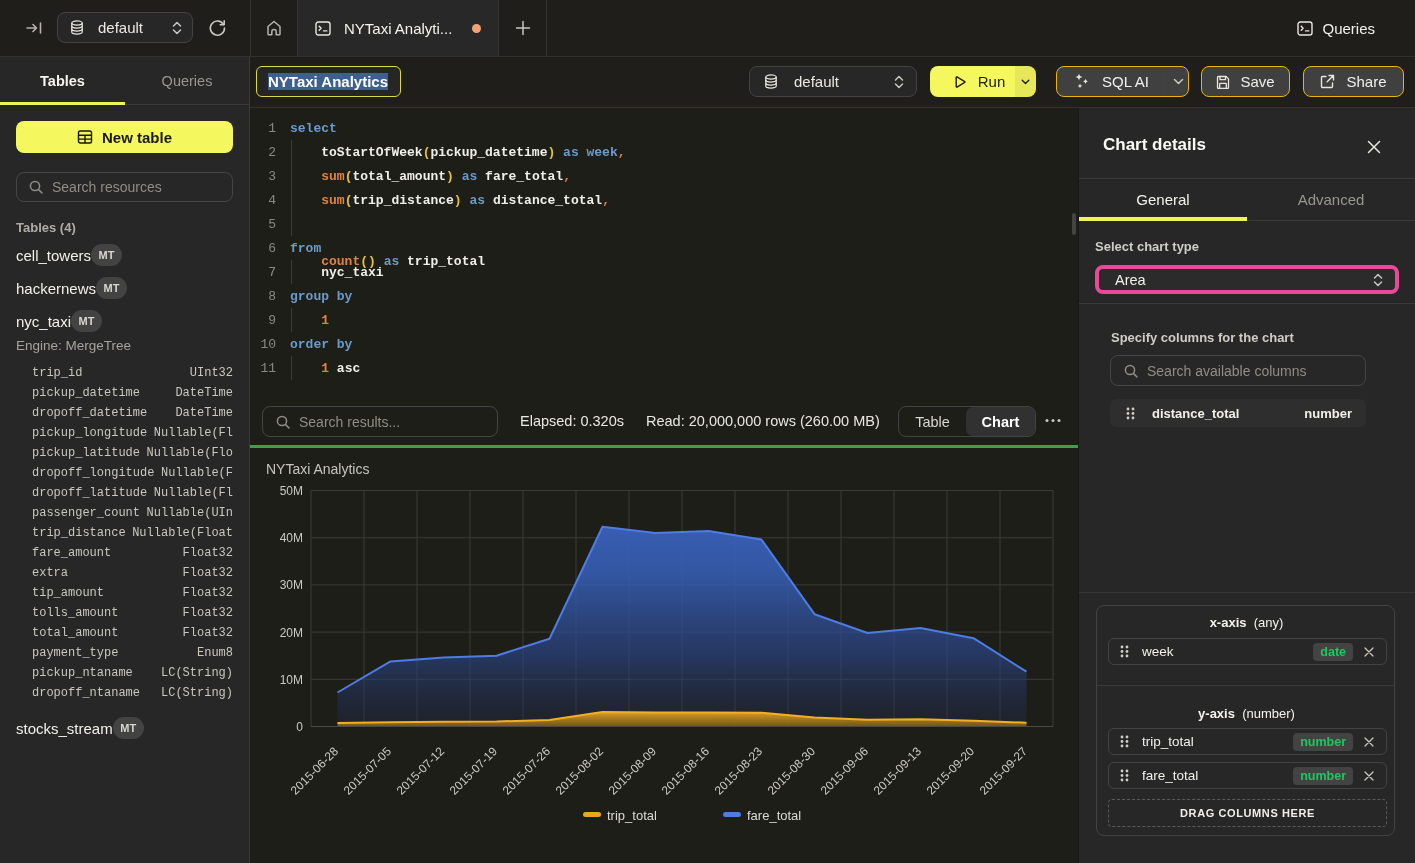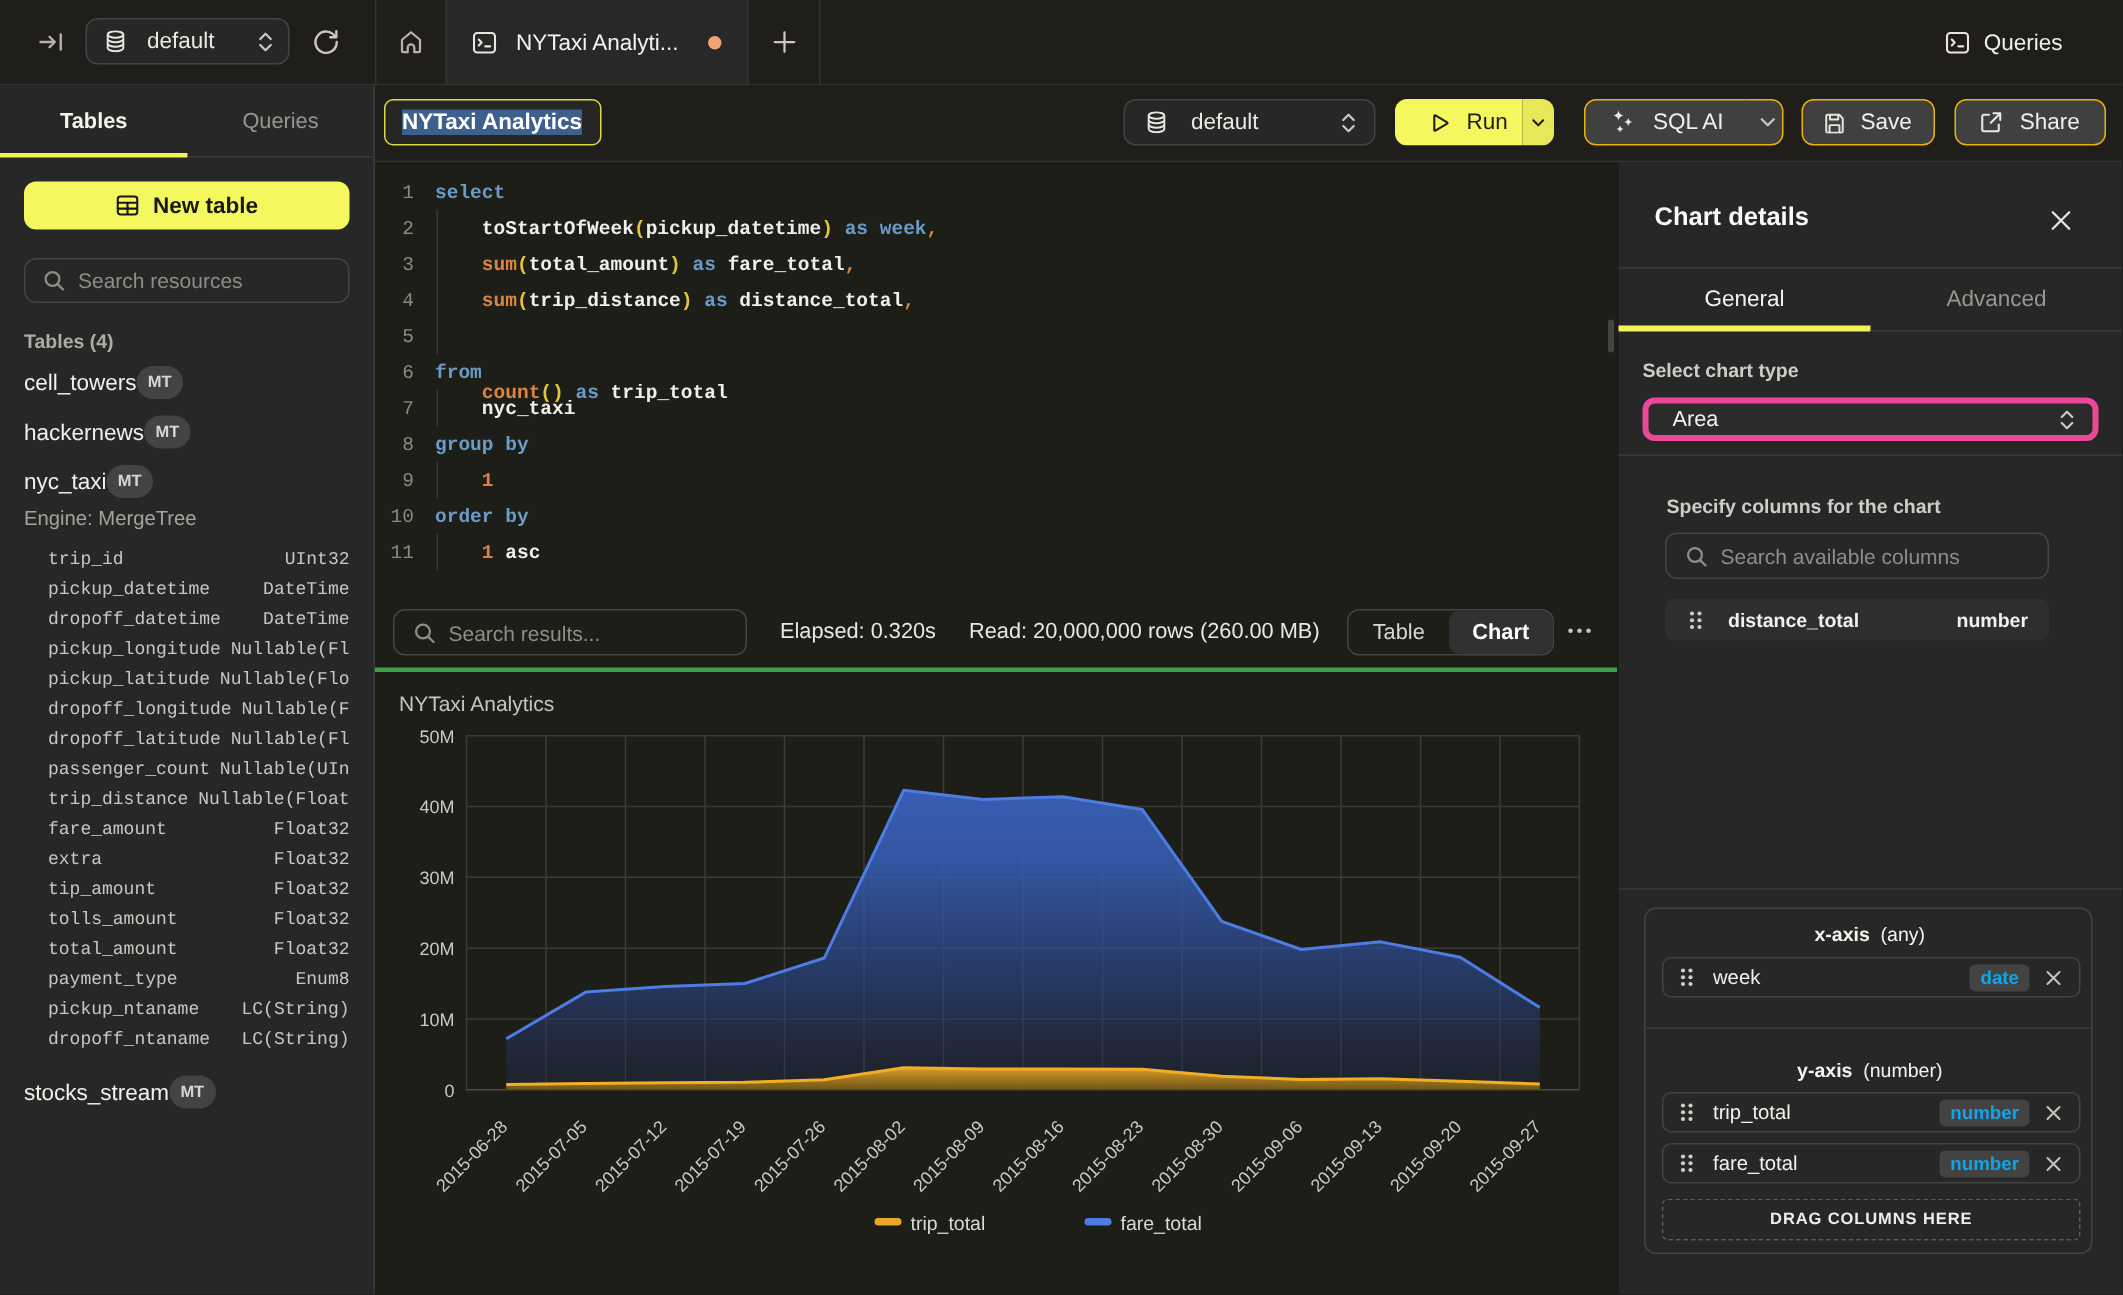--- a/index.html
+++ b/index.html
@@ -42,21 +42,21 @@
 #greenline { left:250px; top:445px; width:828px; height:3px; background:#3da04b; }
 #chart { left:250px; top:448px; width:828px; height:415px; background:#1e1e19; }
 
 #panel { left:1078px; top:108px; width:337px; height:755px; background:#272727; border-left:1px solid #191918; }
 .plabel { color:#cfcdc6; font-size:13px; font-weight:700; }
 #areasel { left:1095px; top:265px; width:304px; height:29px; background:#2c2b2c; border:4px solid #ec4899; border-radius:8px; justify-content:space-between; padding:0 12px 0 16px; color:#f2f0ea; font-size:14.5px; }
 #distrow { left:1110px; top:399px; width:256px; height:28px; background:#2f2e2f; border-radius:6px; color:#f2f0ea; font-size:13px; font-weight:700; }
 #axisbox { left:1096px; top:605px; width:299px; height:231px; border:1px solid #434343; border-radius:8px; }
 .axhead { width:299px; text-align:center; color:#f5f3ed; font-size:13px; }
 .chip { left:11px; width:279px; height:27px; border:1px solid #434343; border-radius:6px; color:#f2f0ea; font-size:13.5px; }
-.badge { background:#434343; border-radius:4px; color:#0ea5e9; font-size:12.5px; font-weight:700; padding:2px 7px; }
+.badge { background:#434343; border-radius:4px; color:#22c55e; font-size:12.5px; font-weight:700; padding:2px 7px; }
 #dragbox { left:11px; top:193px; width:279px; height:28px; border:1px dashed #5b5b5b; border-radius:4px; justify-content:center; color:#f0eee8; font-size:11px; font-weight:700; letter-spacing:0.6px; }
 svg { display:block; }
 </style>
 </head>
 <body>
 <div id="page">
 
 <div class="abs" id="topbar"></div>
 <svg class="abs" style="left:26px;top:20px" width="17" height="16" viewBox="0 0 17 16" fill="none" stroke="#b5b3ac" stroke-width="1.6" stroke-linecap="round" stroke-linejoin="round">
       <path d="M1 8h9.5M7 4.5L10.5 8 7 11.5M14.5 3v10"></path>

